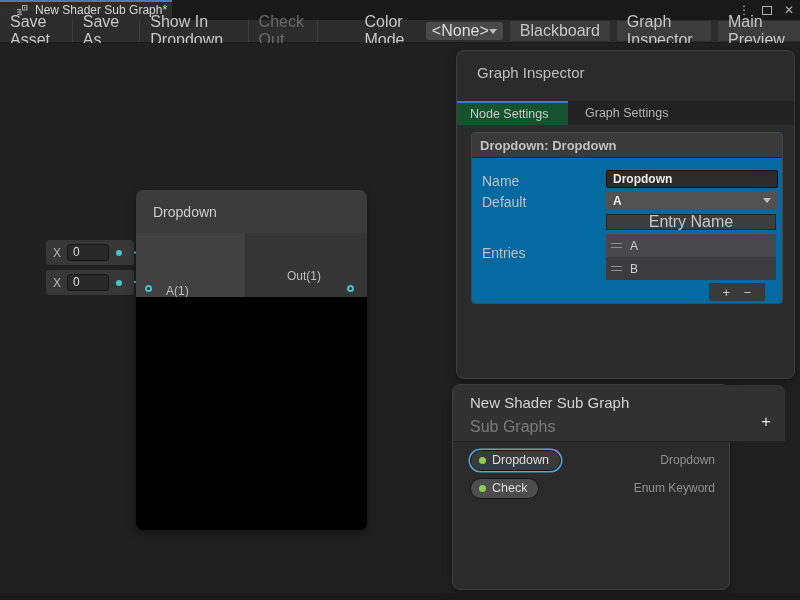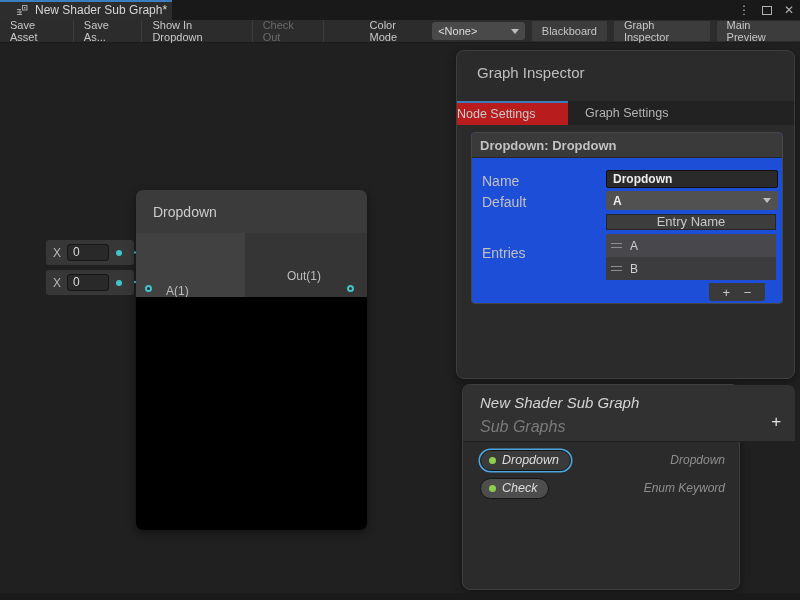--- a/index.html
+++ b/index.html
@@ -12,21 +12,21 @@
   .doc-tab { position:absolute; left:0; top:0; width:172px; height:20px; background:#2d2d2d;
              display:flex; align-items:center; padding-left:16px; gap:7px; }
   .doc-tab .accent { position:absolute; top:0; left:0; width:100%; height:2px; background:#3d7dbf; }
   .doc-tab span.t { color:#d6d6d6; font-size:12px; white-space:nowrap; }
   .win-controls { position:absolute; right:6px; top:0; height:20px; display:flex; align-items:center; gap:12px; }
   .win-controls .glyph { color:#b2b2b2; font-size:12px; line-height:20px; cursor:default; }
   .maxbox { width:10px; height:9px; border:1px solid #b2b2b2; display:inline-block; }
 
   
   .toolbar { position:absolute; top:20px; left:0; width:800px; height:23px; background:#2c2c2c;
-             border-bottom:1px solid #1a1a1a; display:flex; align-items:center; font-size:11px; color:#c8c8c8; }
+             border-bottom:1px solid #1a1a1a; display:flex; align-items:center; font-size:16px; color:#c8c8c8; }
   .tb-btn { height:100%; display:flex; align-items:center; padding:0 10px; border-right:1px solid #3d3d3d; cursor:default; }
   .tb-btn.disabled { color:#696969; }
   .cm-label { margin-left:38px; padding:0 8px; }
   .dropdown-ctl { width:96px; height:18px; background:#494949; border-radius:3px; display:flex;
                   align-items:center; padding:0 6px; justify-content:space-between; color:#dddddd; }
   .tri-down { width:0; height:0; border-left:4px solid transparent; border-right:4px solid transparent;
               border-top:5px solid #bdbdbd; }
   .tb-toggle { height:20px; background:#3c3c3c; display:flex; align-items:center; padding:0 10px;
                margin-left:7px; color:#c6c6c6; border-radius:1px; }
 
@@ -57,52 +57,52 @@
   .val-box { width:42px; height:17px; background:#292929; border:1px solid #161616; border-radius:3px;
              margin-left:6px; color:#dddddd; font-size:12px; padding-left:5px; line-height:15px; }
   .widget-dot { position:absolute; width:6px; height:6px; border-radius:50%; background:#43c3cc; right:12px; }
 
   
   .panel { position:absolute; background:#2b2b2b; border:1px solid #3e3e3e; border-radius:8px;
            box-shadow:0 3px 10px rgba(0,0,0,.4); }
   #inspector { left:456px; top:50px; width:339px; height:329px; }
   .insp-title { position:absolute; left:20px; top:13px; color:#bfbfbf; font-size:15px; }
   .tabstrip { position:absolute; left:0; top:50px; width:337px; height:24px; background:#222222; }
-  .tab-node { position:absolute; left:0; top:0; width:111px; height:24px; background:#b91c1c;
+  .tab-node { position:absolute; left:0; top:0; width:111px; height:24px; background:#14532d;
               border-top:2px solid #3d7dbf; color:#cacaca; font-size:12.5px; display:flex;
-              align-items:center; }
+              align-items:center; padding-left:13px; }
   .tab-graph { position:absolute; left:111px; top:0; height:24px; color:#b4b4b4; font-size:12.5px;
                display:flex; align-items:center; padding-left:17px; }
 
-  .sec-box { position:absolute; left:14px; top:81px; width:312px; height:172px; background:#1d4ed8;
+  .sec-box { position:absolute; left:14px; top:81px; width:312px; height:172px; background:#0369a1;
              border:1px solid #474747; border-radius:4px; }
   .sec-head { position:absolute; left:0; top:0; width:100%; height:25px; background:#3a3a3a;
               border-radius:3px 3px 0 0; border-bottom:1px solid #272727; color:#c2c2c2;
               font-size:13px; font-weight:bold; display:flex; align-items:center; padding-left:8px; }
   .f-label { position:absolute; left:10px; color:#c0c0c0; font-size:14px; }
   .name-input { position:absolute; left:134px; top:37px; width:172px; height:18px; background:#2a2a2a;
                 border:1px solid #0f0f0f; border-radius:2px; color:#ececec; font-weight:bold;
                 font-size:12px; padding-left:6px; line-height:16px; }
   .def-drop { position:absolute; left:134px; top:58px; width:172px; height:19px; background:#515151;
               border-radius:2px; color:#ececec; font-weight:bold; font-size:12px; display:flex;
               align-items:center; padding:0 7px; justify-content:space-between; }
   .entry-list { position:absolute; left:134px; top:81px; width:170px; }
-  .el-head { height:16px; background:#3d3d3d; border:1px solid #252525; color:#c8c8c8; font-size:13px;
+  .el-head { height:16px; background:#3d3d3d; border:1px solid #252525; color:#c8c8c8; font-size:16px;
              text-align:center; line-height:14px; }
   .el-row { height:23px; display:flex; align-items:center; font-size:12px; color:#d0d0d0; }
   .el-row.sel { background:#48484c; margin-top:4px; }
   .el-row.alt { background:#3c3c3e; }
   .drag-handle { width:11px; height:5px; border-top:1px solid #8e8e8e; border-bottom:1px solid #8e8e8e;
                  margin:0 8px 0 5px; }
   .el-footer { position:absolute; left:237px; top:150px; width:56px; height:18px; background:#3a3a3a;
                border-radius:0 0 3px 3px; display:flex; align-items:center; justify-content:space-evenly;
                color:#c8c8c8; font-size:13px; }
   .el-footer span { cursor:default; }
 
-  #blackboard { left:462px; top:384px; width:278px; height:206px;font-style:italic; }
+  #blackboard { left:452px; top:384px; width:278px; height:206px; }
   .bb-head { position:absolute; left:0; top:0; width:332px; height:57px; background:#313131;
              border-radius:7px 7px 0 0; border-bottom:1px solid #202020; }
   .bb-title { position:absolute; left:17px; top:9px; color:#d4d4d4; font-size:15px; }
   .bb-sub { position:absolute; left:17px; top:33px; color:#7a7a7a; font-size:16px; }
   .bb-add { position:absolute; right:14px; top:28px; color:#e0e0e0; font-size:17px; line-height:17px; }
   .bb-row { position:absolute; left:17px; right:14px; height:22px; display:flex; align-items:center;
             justify-content:space-between; }
   .pill { height:21px; border-radius:11px; background:#3a3a3a; border:1px solid #141414;
           display:flex; align-items:center; padding:0 11px 0 8px; gap:6px; color:#dedede; font-size:12.5px; }
   .pill.selected { box-shadow:0 0 0 1.5px #4ea6e0; }

